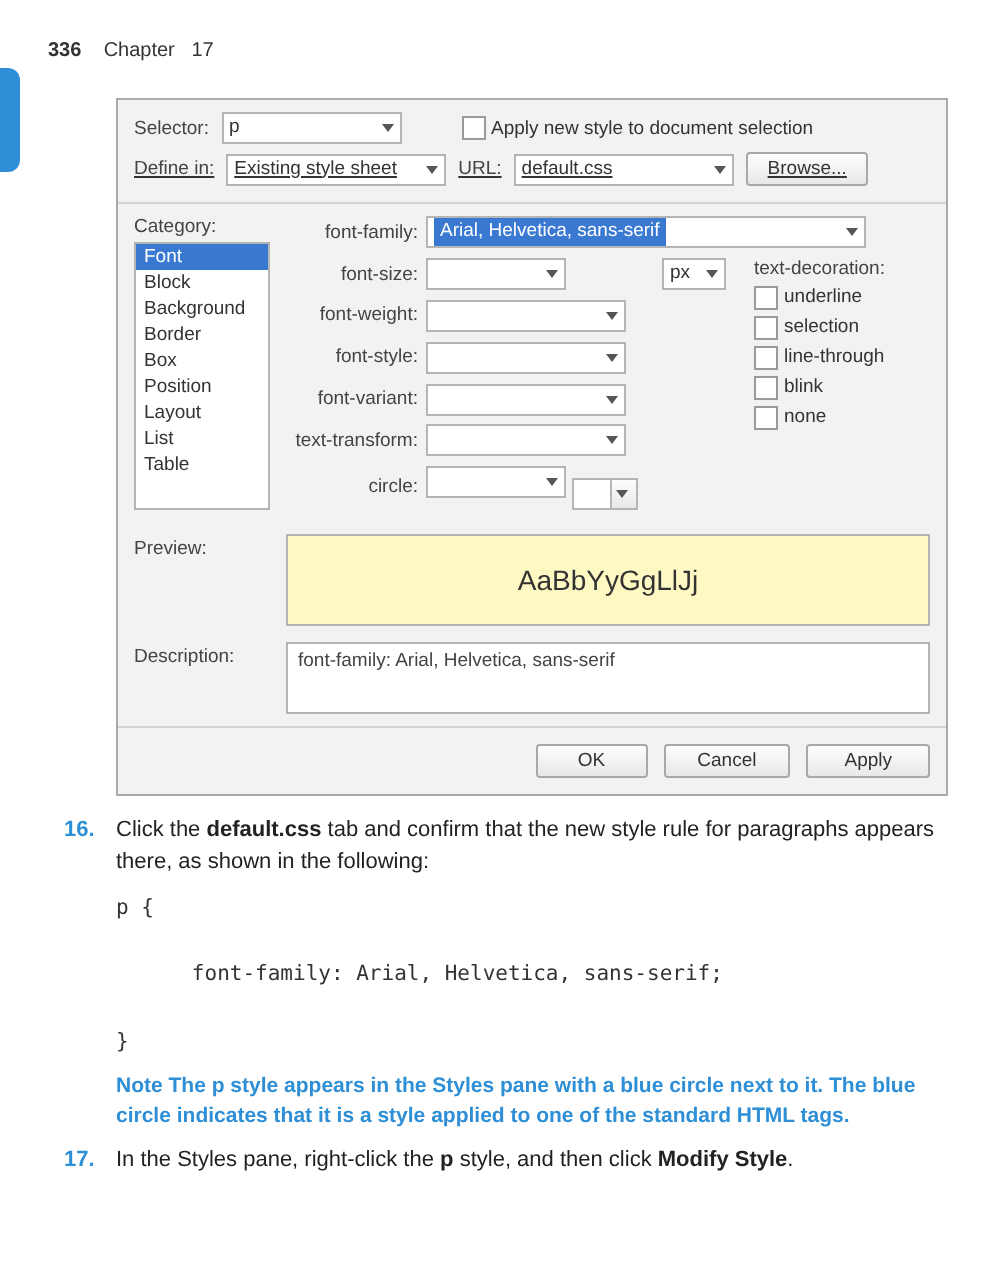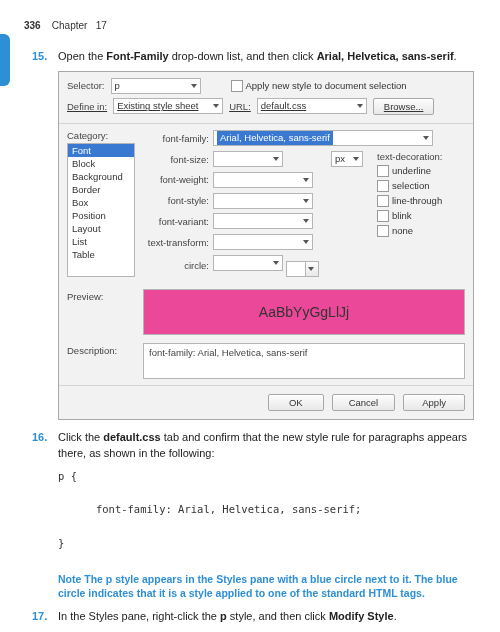--- a/index.html
+++ b/index.html
@@ -39,21 +39,21 @@
   .step .num {
     position: absolute;
     left: -26px;
     top: 0;
     color: #2e8fd6;
     font-weight: 700;
     font-size: 11px;
   }
   .step b { font-weight: 700; }
   .note {
-    margin: 20px 0 6px 34px;
+    margin: 6px 0 6px 34px;
     color: #2e8fd6;
     font-weight: 600;
     font-size: 10.5px;
     line-height: 1.4;
   }
   .codeblock {
     margin: 4px 0 6px 34px;
     font-family: "Consolas", monospace;
     font-size: 10.5px;
     color: #333;
@@ -190,21 +190,21 @@
   }
   .color-arrow::after{
     content:"";
     position:absolute; left:2px; top:5px;
     border-left:3px solid transparent;
     border-right:3px solid transparent;
     border-top:4px solid #555;
   }
   .preview-box {
     border: 1px solid #b5b5b5;
-    background: #ec4899;
+    background: #fef9c3;
     height: 44px;
     display: flex;
     align-items: center;
     justify-content: center;
     font-family: Arial, Helvetica, sans-serif;
     font-size: 14px;
     color: #333;
     margin-top: 2px;
   }
   .desc-box {
@@ -237,24 +237,20 @@
   <div class="tab-edge"></div>
 
   <div class="running-head">
     <b>336</b>
     &nbsp;&nbsp;
     <span>Chapter</span>
     &nbsp;
     <span>17</span>
   </div>
 
-  <div class="step">
-    <span class="num">15.</span>
-    <span>Open the </span><b>Font-Family</b><span> drop-down list, and then click </span><b>Arial, Helvetica, sans-serif</b><span>.</span>
-  </div>
 
   <div class="dialog">
 
     <div class="toprow">
       <span class="lbl">Selector:</span>
       <span class="select" style="width:90px"><span>p</span></span>
       <span style="width:18px"></span>
       <span class="chk">
         <span class="chk-box"></span>
         <span>Apply new style to document selection</span>

